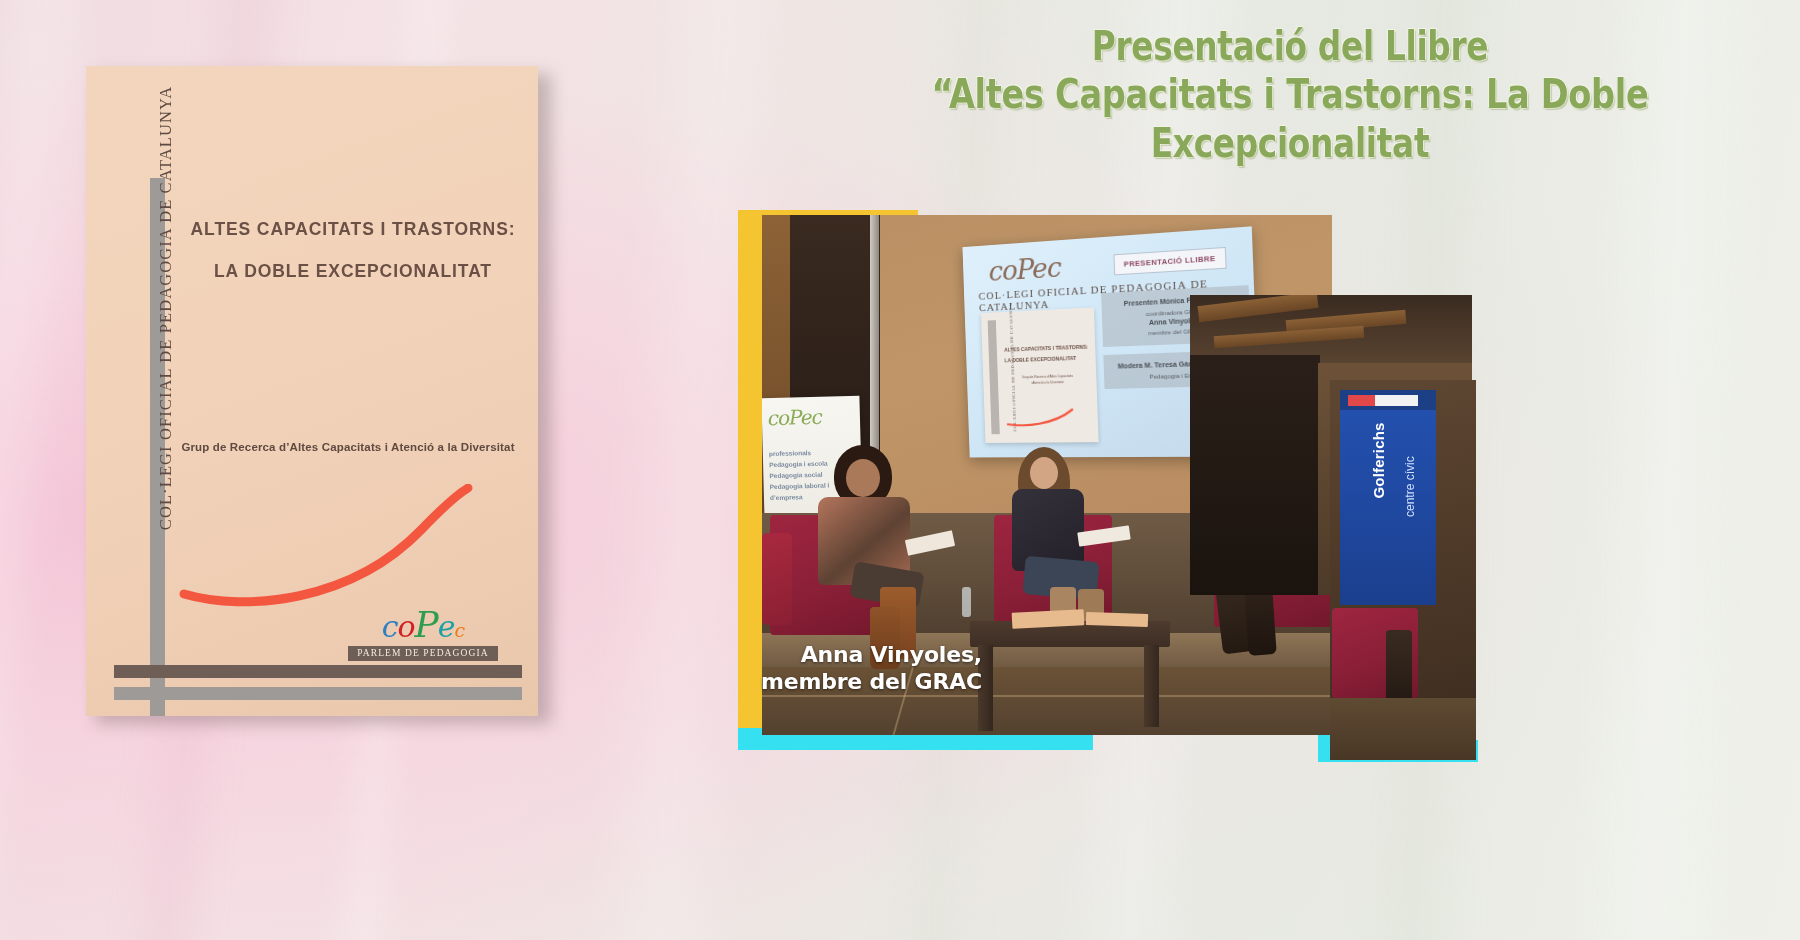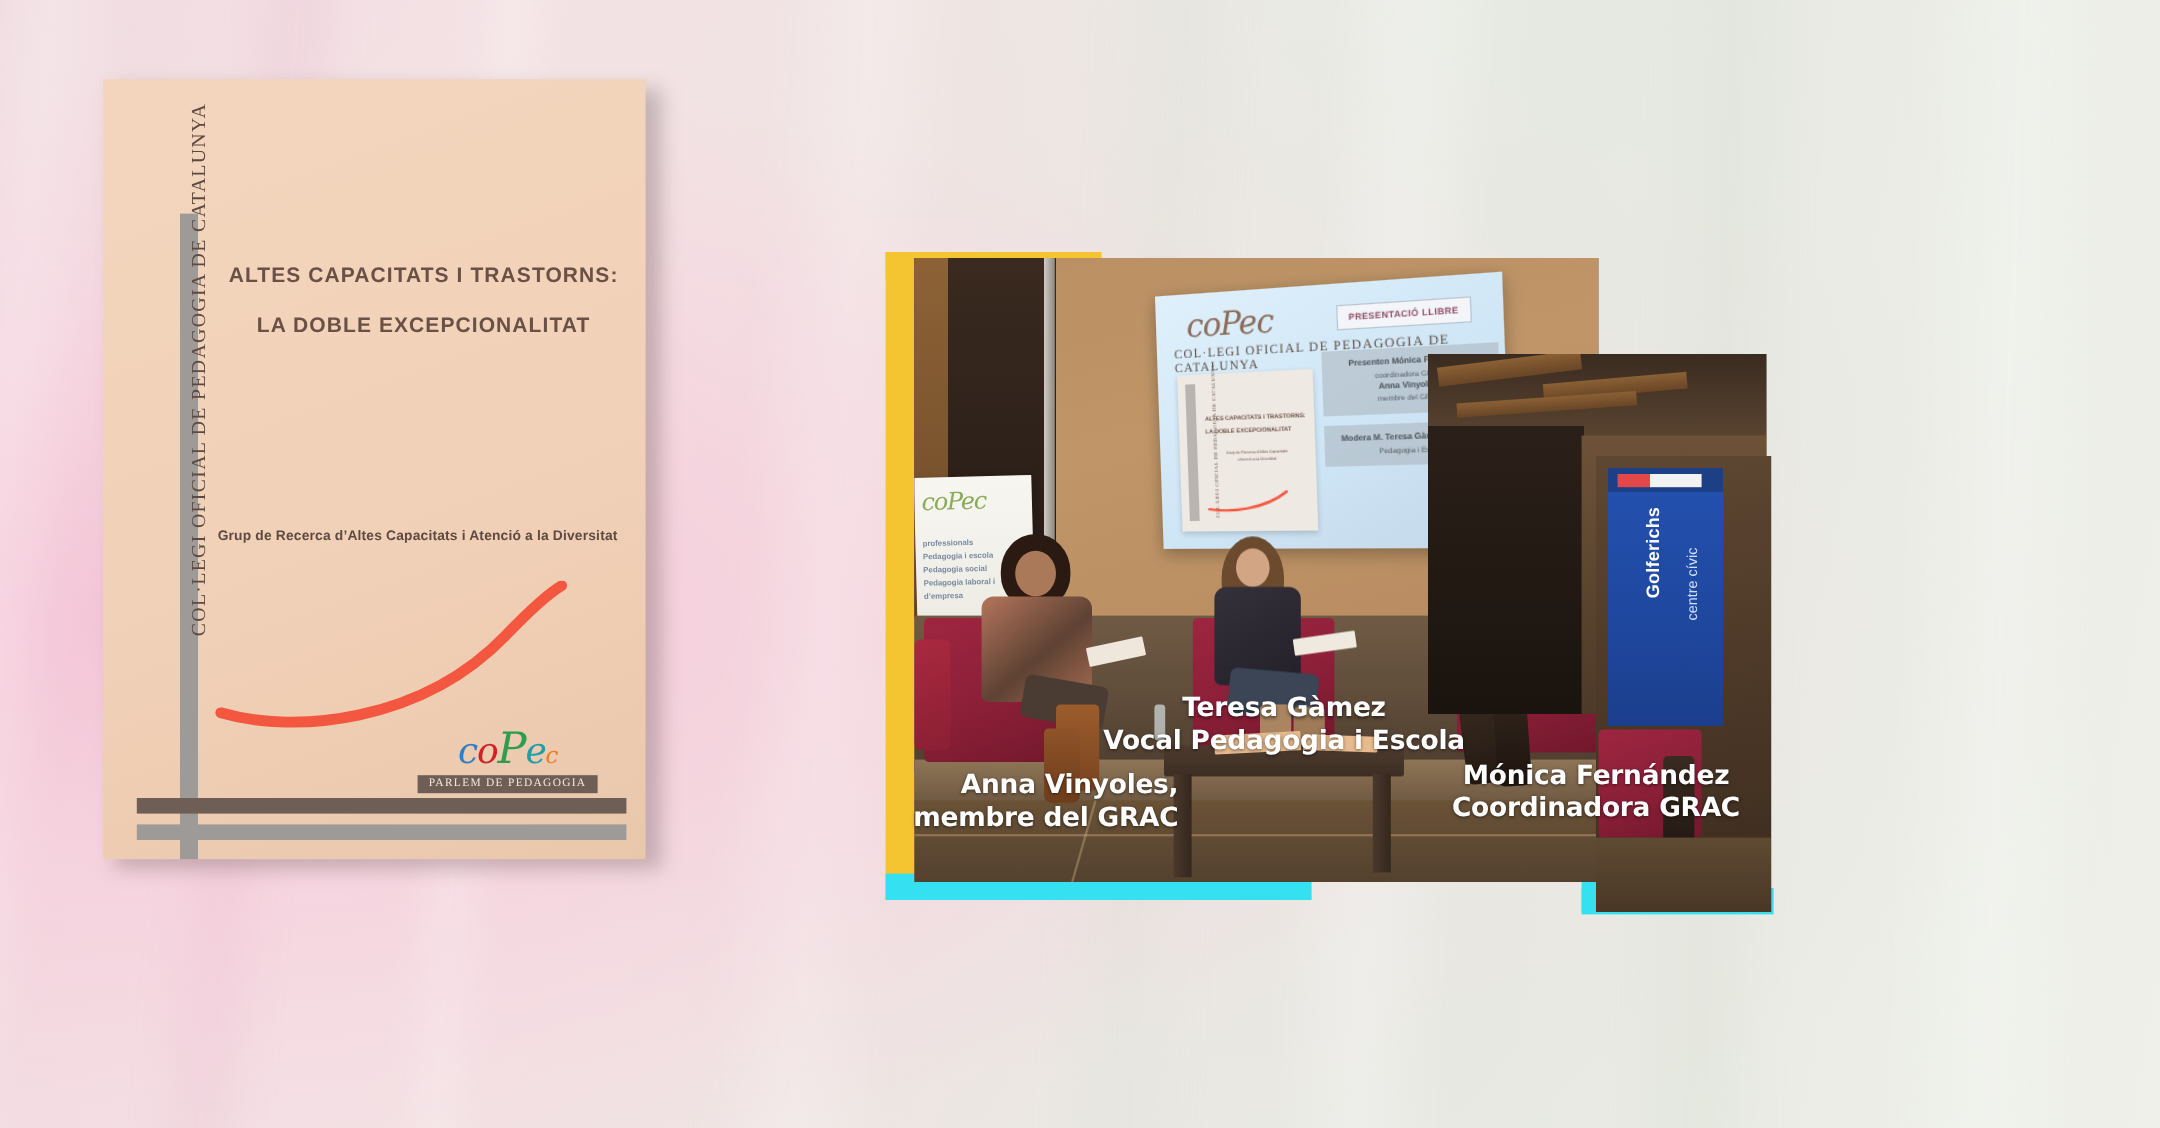--- a/index.html
+++ b/index.html
@@ -418,20 +418,25 @@
   <div class="bg-base"></div>
   <div class="bg-streak s1"></div>
   <div class="bg-streak s2"></div>
   <div class="bg-streak s3"></div>
   <div class="bg-streak s4"></div>
   <div class="bg-streak s5"></div>
   <div class="bg-streak s6"></div>
   <div class="bg-streak s7"></div>
   <div class="bg-streak s8"></div>
 
+  <div class="title-block">
+    <div class="title-line l1">Presentació del Llibre</div>
+    <div class="title-line l2">“Altes Capacitats i Trastorns: La Doble</div>
+    <div class="title-line l3">Excepcionalitat</div>
+  </div>
 
   <div class="book-shadow"></div>
   <div class="book">
     <div class="spine-bar"></div>
     <div class="spine-label">COL·LEGI OFICIAL DE PEDAGOGIA DE CATALUNYA</div>
 
     <div class="book-title">
       <div>ALTES CAPACITATS I TRASTORNS:</div>
       <div>LA DOBLE EXCEPCIONALITAT</div>
     </div>
@@ -593,18 +598,14 @@
         <div class="chair" style="left:2px; top:228px; width:86px; height:90px;"></div>
         <div class="boot" style="left:56px; top:250px; width:26px; height:86px; background:linear-gradient(180deg,#3a2b21,#201711);"></div>
         <div style="position:absolute;left:0;top:318px;width:146px;height:62px;background:linear-gradient(180deg,#5f4a32,#493726);"></div>
       </div>
     </div>
 
   </div>
 
   <div class="cap cap-anna">Anna Vinyoles,
 membre del GRAC</div>
-  <div class="cap cap-teresa">Teresa Gàmez
-Vocal Pedagogia i Escola</div>
-  <div class="cap cap-monica">Mónica Fernández
-Coordinadora GRAC</div>
 
 </div>
 
 </body></html>

